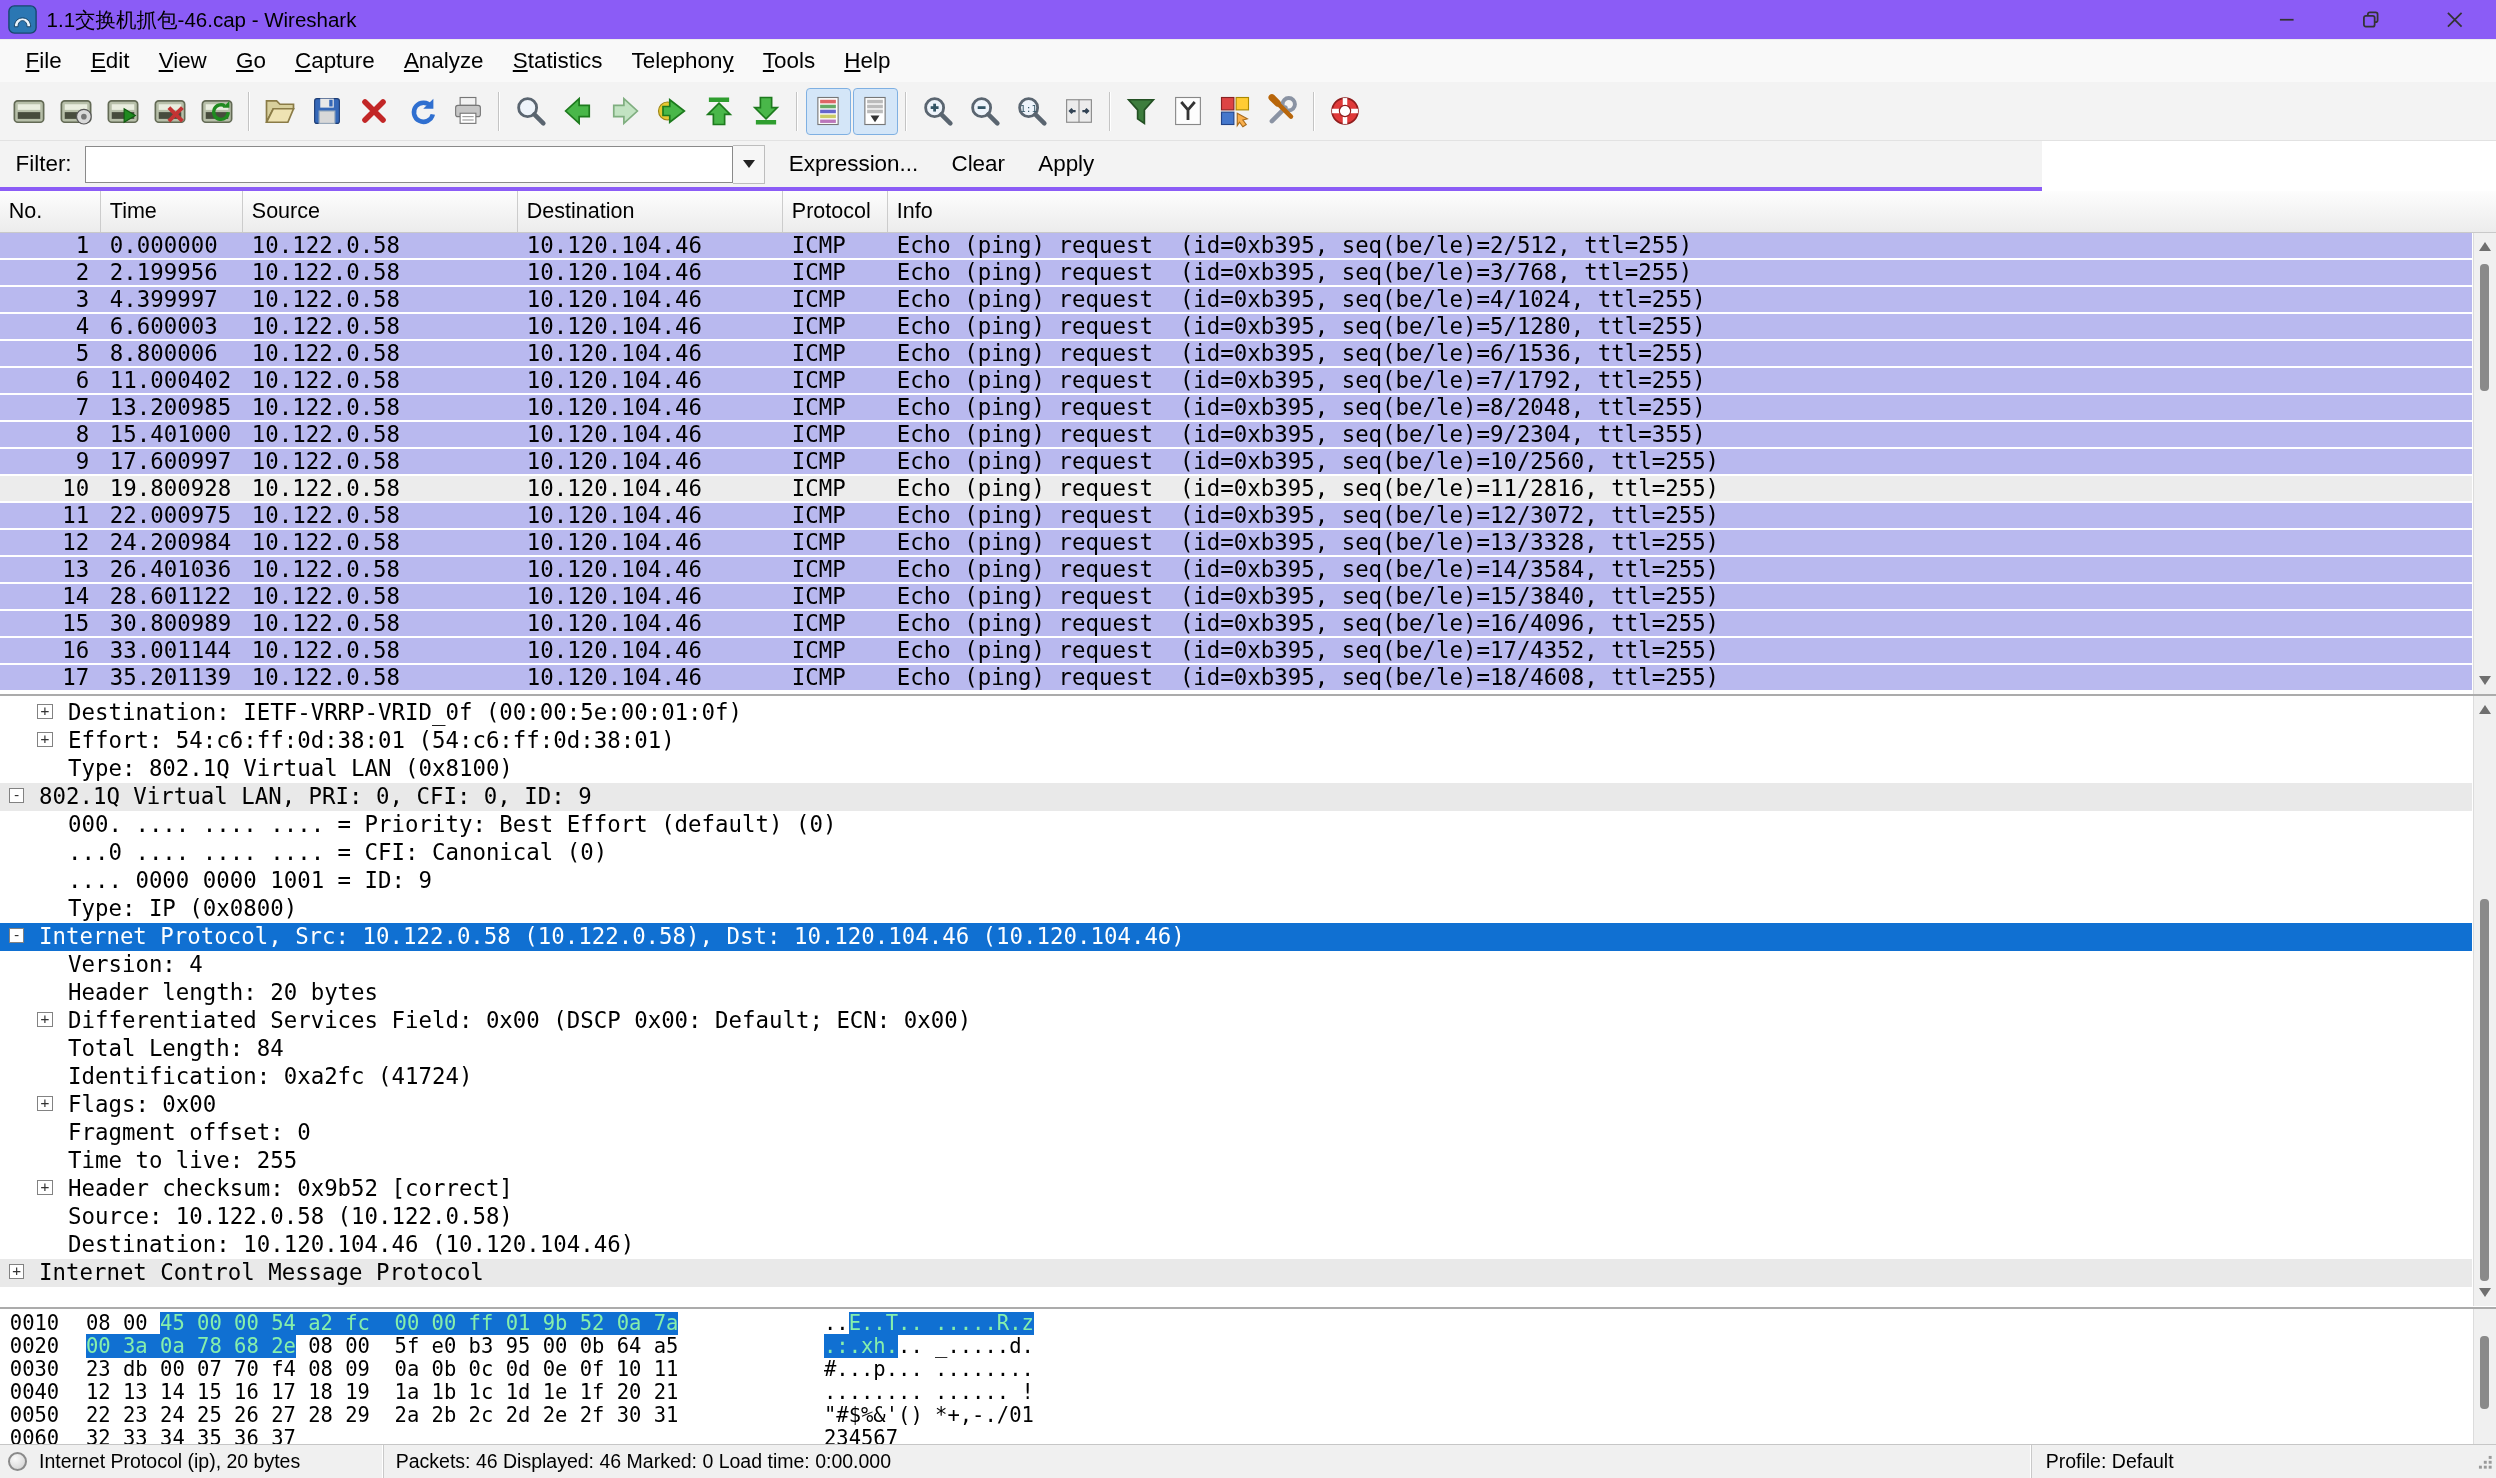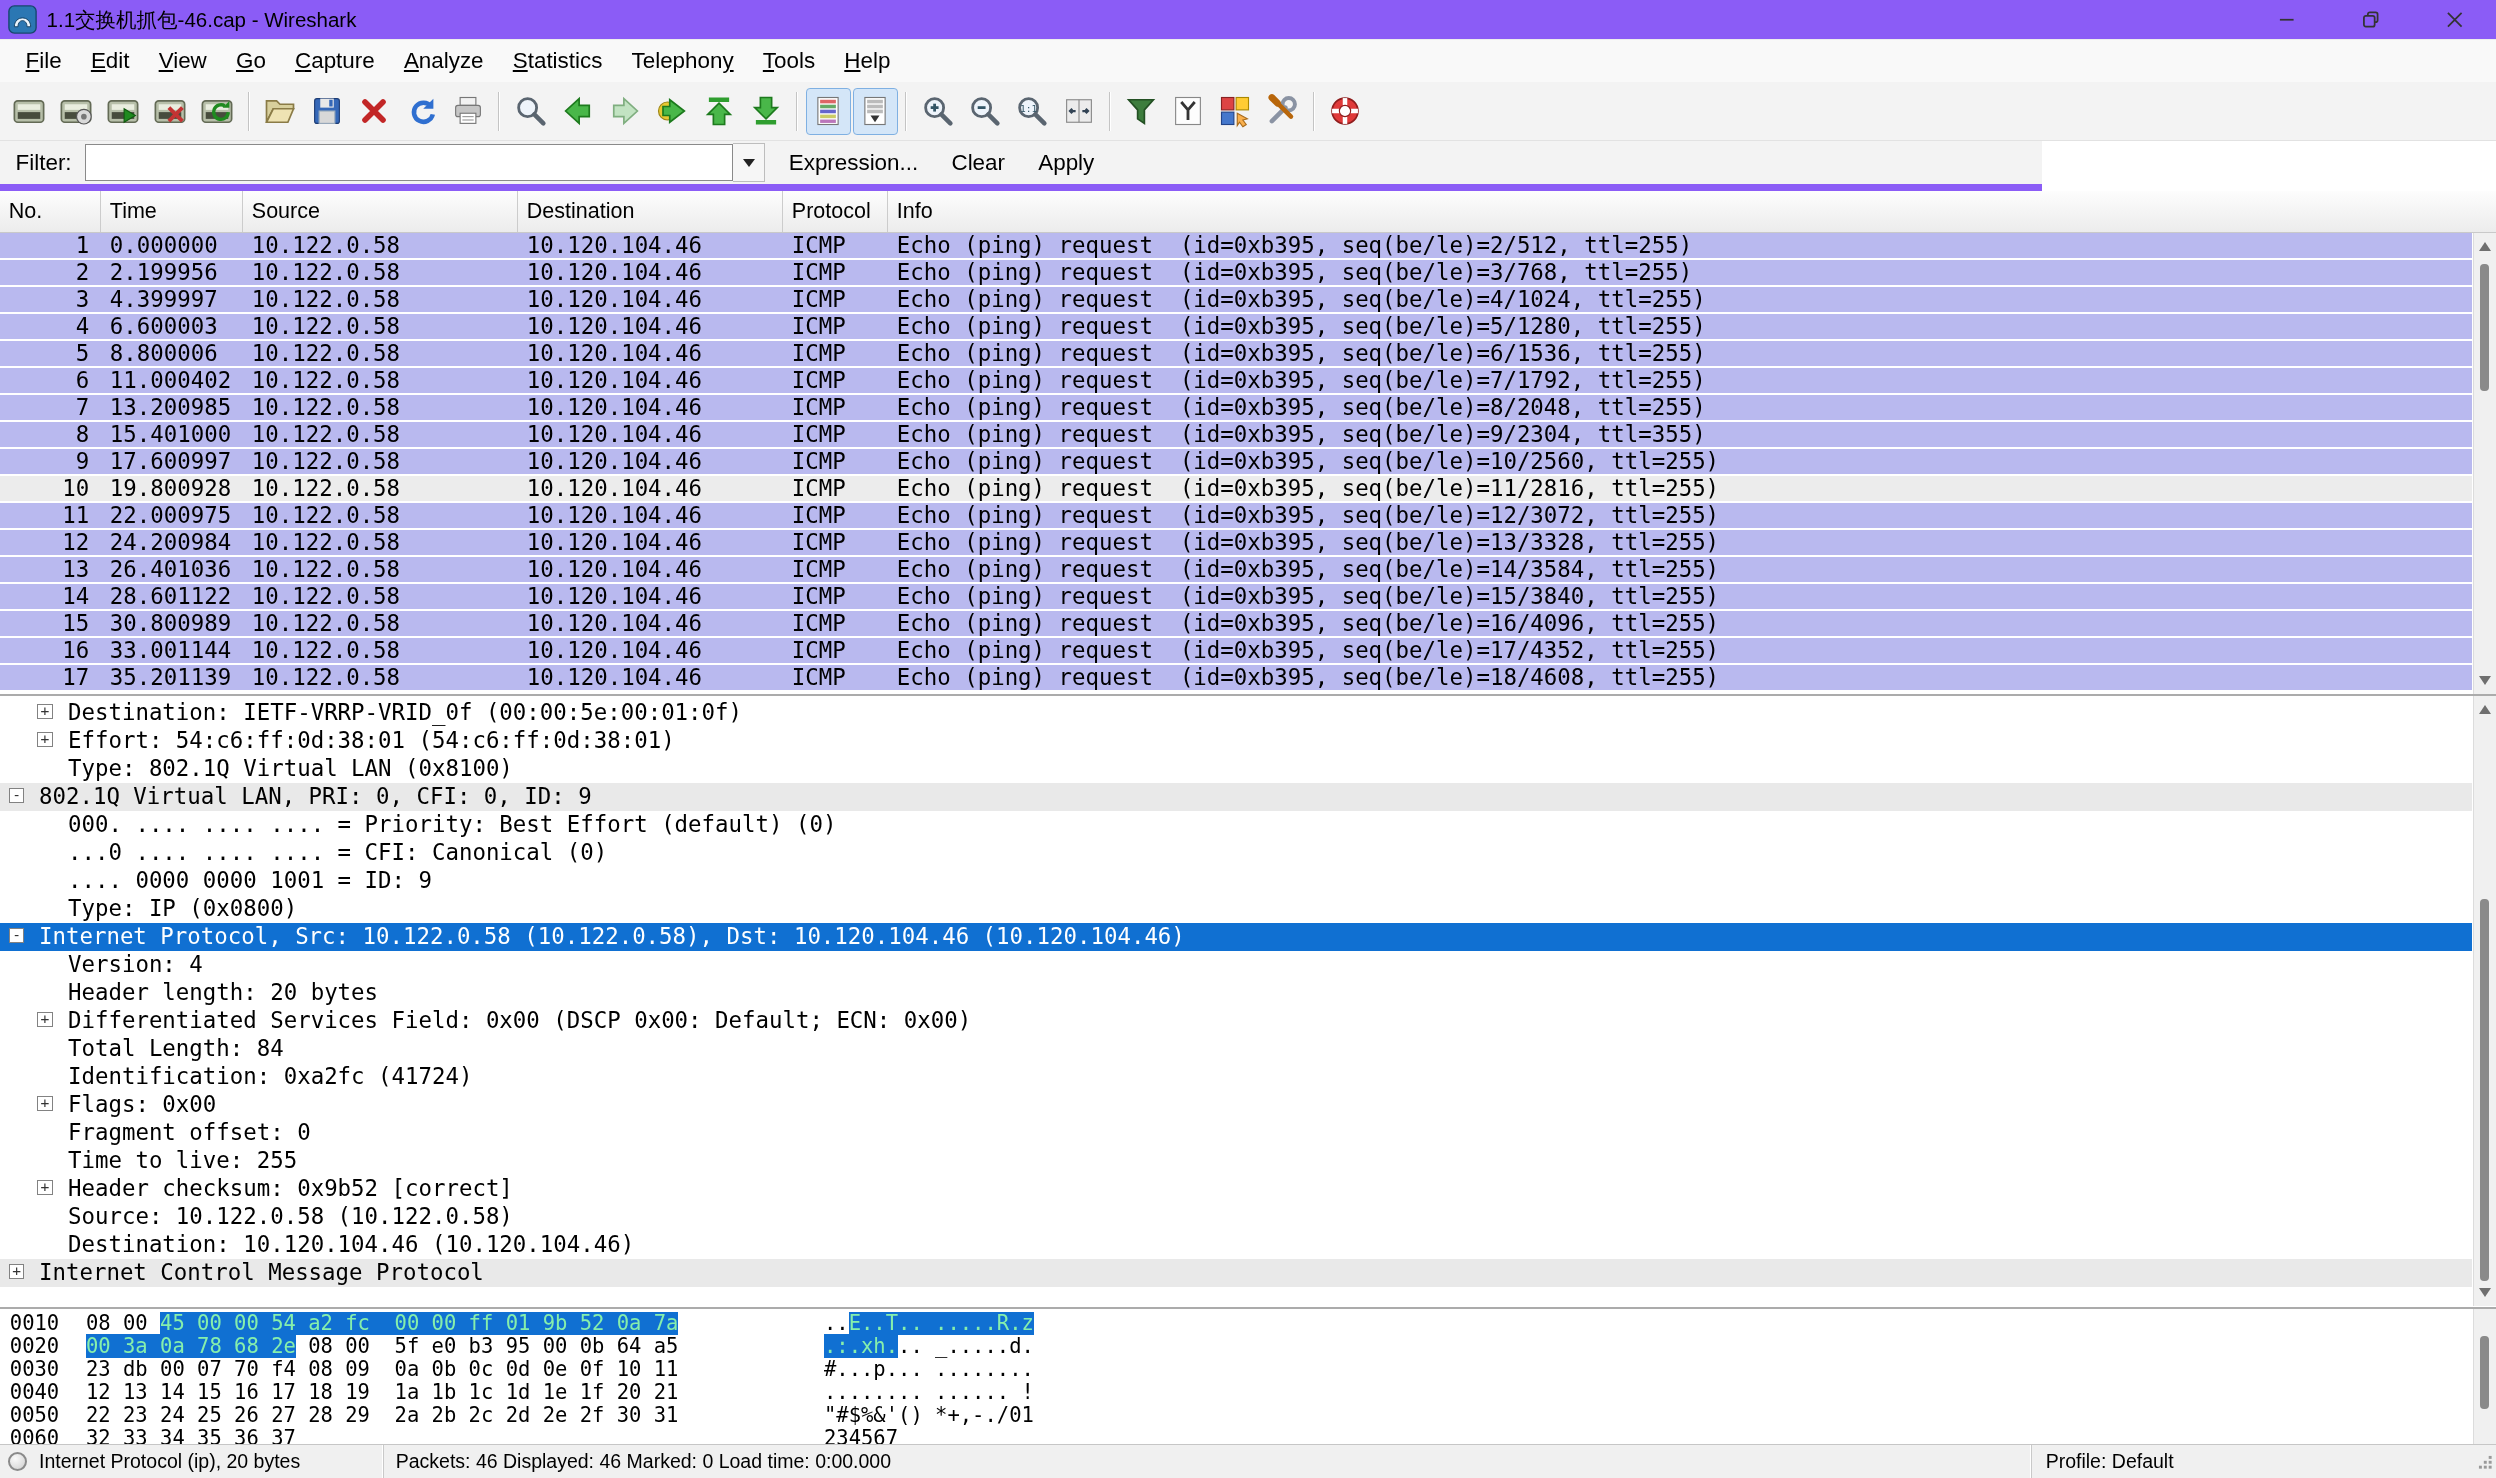--- a/index.html
+++ b/index.html
@@ -22,21 +22,21 @@
   
   .toolbar{position:absolute;top:82px;left:0;width:2497px;height:59px;background:#f3f3f3;
     display:flex;align-items:center;padding-left:5.9px;box-sizing:border-box;border-bottom:1px solid #e2e2e2;}
   .tb-btn{width:45px;height:47px;display:flex;align-items:center;justify-content:center;
     border:1px solid transparent;border-radius:3.9px;margin:0 1px;background:transparent;padding:0;}
   .tb-btn svg{width:36px;height:36px;}
   .tb-btn.toggled{background:#d4e6f8;border-color:#7fb0e2;}
   .tb-sep{width:1px;height:39px;background:#c4c4c4;border-right:1px solid #ffffff;margin:0 6.8px;}
   
   .filterbar{position:absolute;top:141px;left:0;width:2042px;height:50px;background:#f3f3f3;
-    display:flex;align-items:center;box-sizing:border-box;border-bottom:7px solid #8b5cf6;}
+    display:flex;align-items:center;box-sizing:border-box;border-bottom:4px solid #8b5cf6;}
   .flt-label{font-size:22.4px;margin-left:15.6px;}
   .flt-input{width:648px;height:37px;margin-left:13.7px;border:1px solid #8a8a8a;background:#fff;
     font-size:21.5px;font-family:"Liberation Sans",sans-serif;padding:0 7.8px;box-sizing:border-box;}
   .flt-drop{width:31px;height:37px;border:1px solid #bdbdbd;border-left:none;background:#f6f6f6;
     display:flex;align-items:center;justify-content:center;}
   .flt-drop .tri{width:0;height:0;border-left:6.8px solid transparent;border-right:6.8px solid transparent;border-top:8.8px solid #222;}
   .flt-btn{font-size:22.4px;background:none;border:none;padding:3.9px 9.8px;margin-left:13.7px;font-family:"Liberation Sans",sans-serif;}
   
   .packetlist{position:absolute;top:191px;left:0;width:2497px;height:503px;background:#fff;overflow:hidden;}
   .phead{display:grid;grid-template-columns:101px 142px 275px 265px 105px auto;height:42px;

